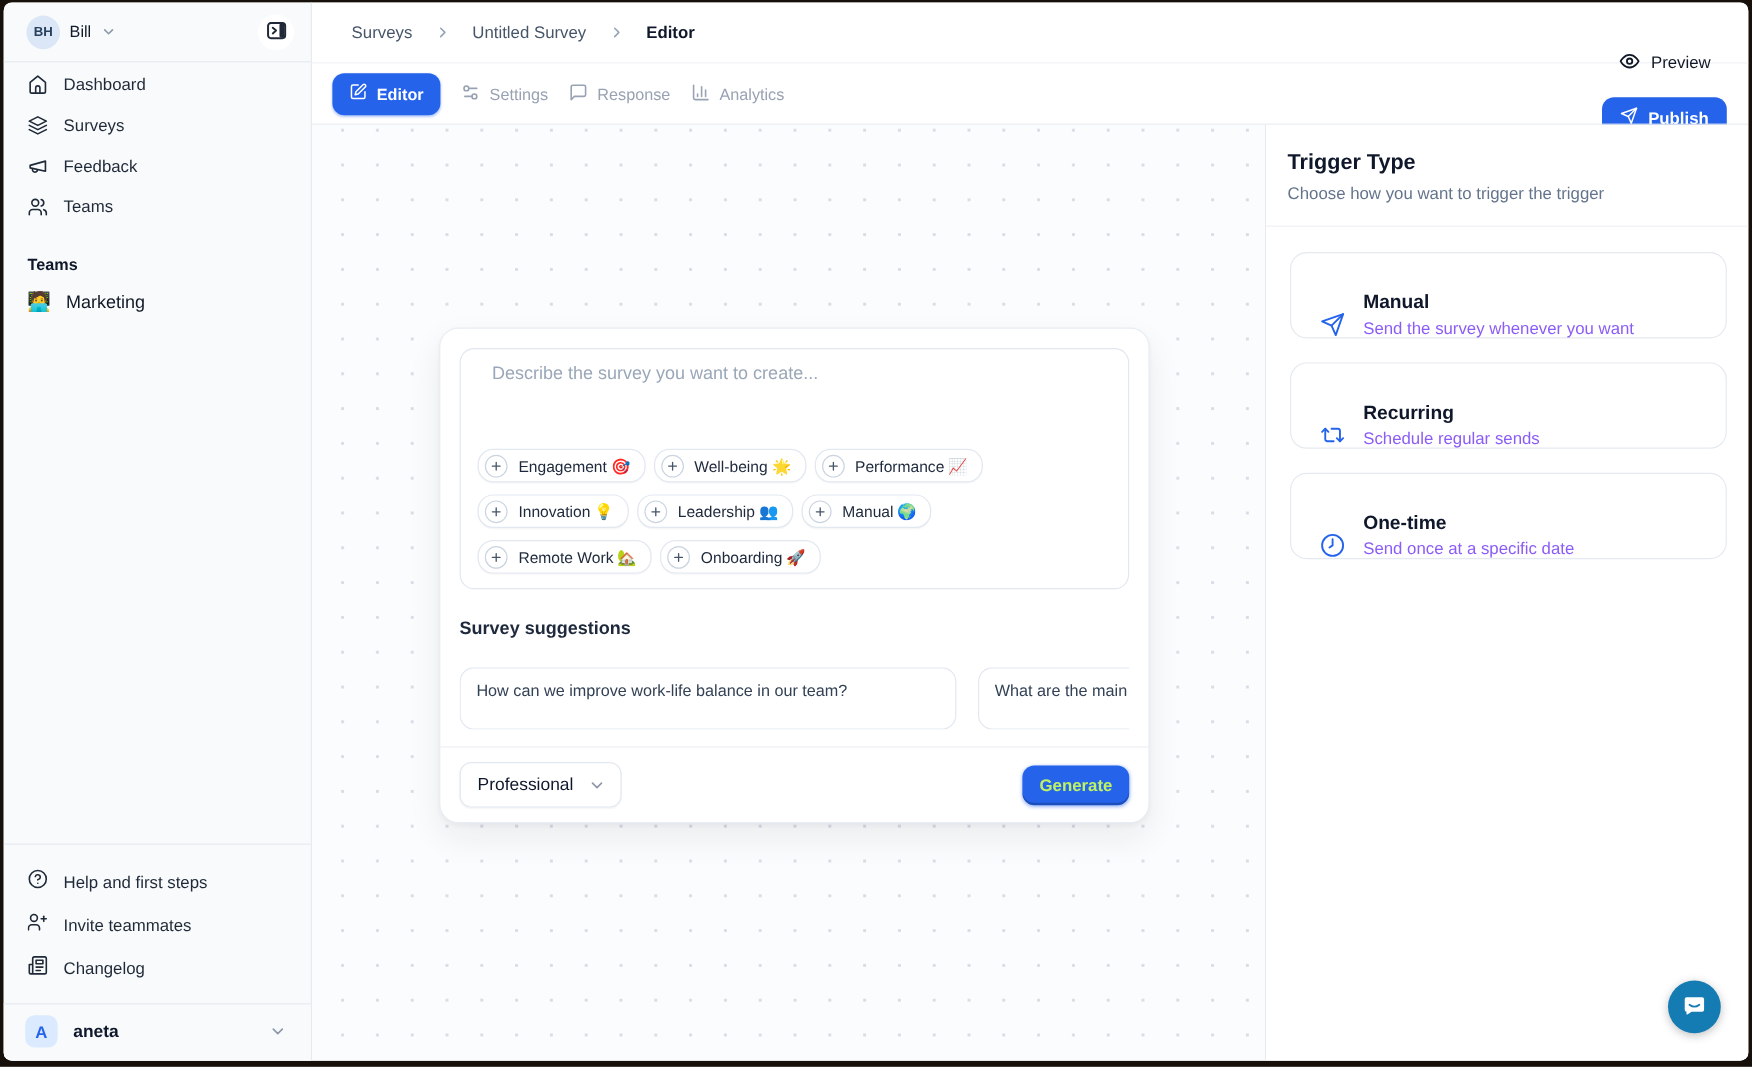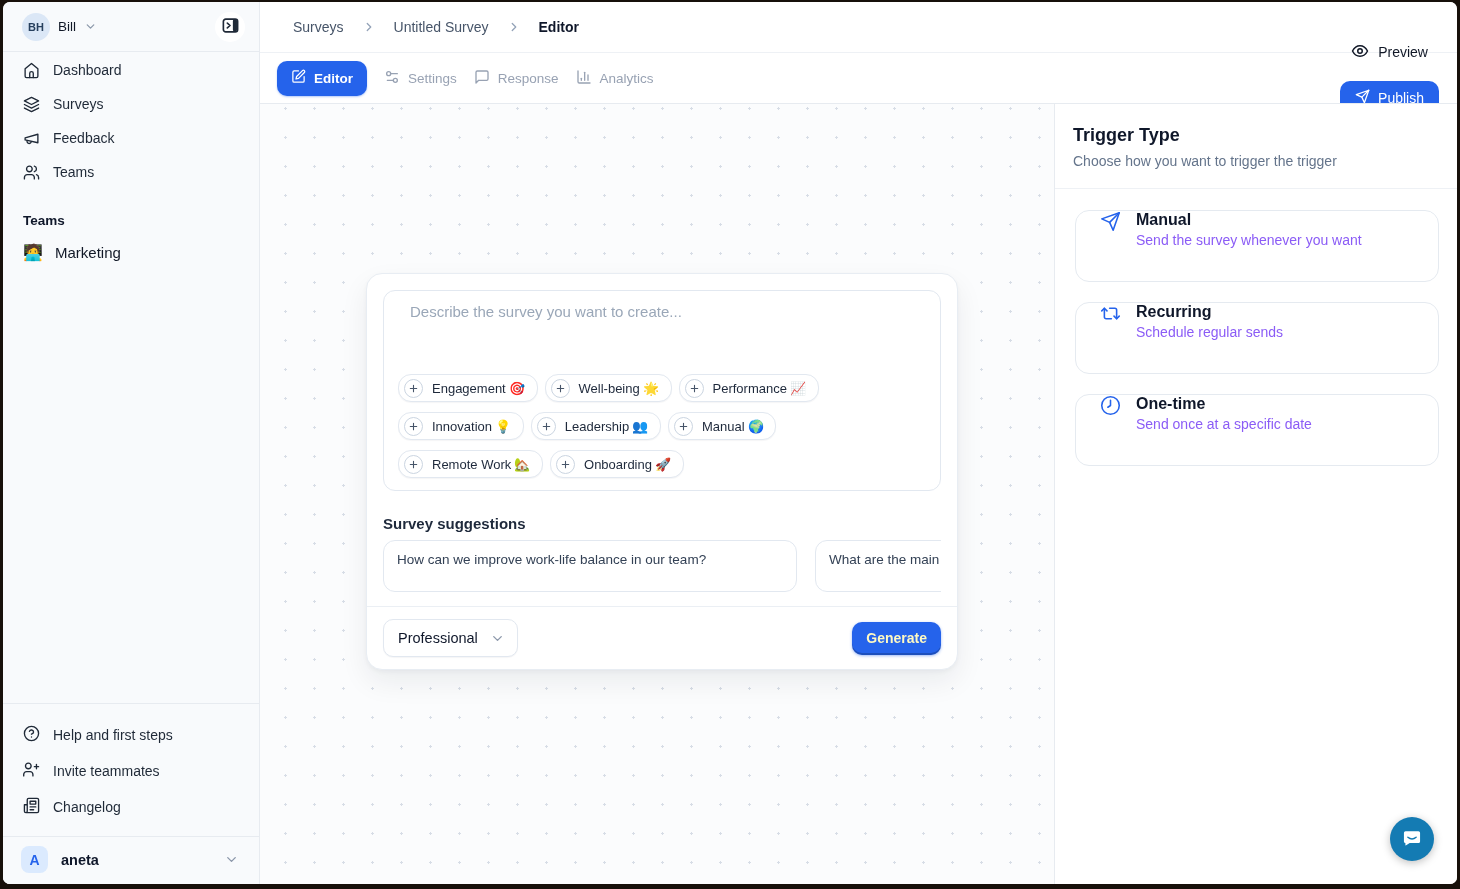--- a/index.html
+++ b/index.html
@@ -35,54 +35,54 @@
   .crumb { font-size:14px; color:#475569; cursor:pointer; }
   .crumb.current { color:#0f172a; font-weight:700; cursor:default; }
   .crumb-chev { color:#94a3b8; display:inline-flex; }
 
   .toolbar { display:flex; align-items:center; padding:0 18px 0 17px; background:#fff; }
   .tabs { display:flex; align-items:center; gap:17px; }
   .tab { display:flex; align-items:center; gap:8px; font-size:13.5px; font-weight:500; color:#98a2b3; background:none; border:none; cursor:pointer; padding:0; }
   .tab.active { background:#2563eb; color:#fff; font-weight:600; height:35px; padding:0 14px; border-radius:10px; box-shadow:0 1px 2px rgba(37,99,235,.35); }
   .toolbar-right { margin-left:auto; display:flex; align-items:center; gap:18px;flex-direction:column; }
   .preview-btn { display:flex; align-items:center; gap:9px; background:none; border:none; font-size:14px; font-weight:500; color:#111827; cursor:pointer; }
-  .publish-btn { display:flex; align-items:center; gap:8px; height:34px; padding:0 15px; background:#2563eb; color:#fff; border:none; border-radius:10px; font-size:14px; font-weight:400; cursor:pointer; box-shadow:inset 0 -2px 0 rgba(0,0,0,.14); }
+  .publish-btn { display:flex; align-items:center; gap:8px; height:34px; padding:0 15px; background:#2563eb; color:#fff; border:none; border-radius:10px; font-size:14px; font-weight:700; cursor:pointer; box-shadow:inset 0 -2px 0 rgba(0,0,0,.14); }
 
   .content { display:flex; border-top:1px solid #e7ebf0; min-height:0; }
   .canvas { flex:1; min-width:0; background-color:#fbfcfd; background-image:radial-gradient(circle, #d7dde6 1.15px, transparent 1.3px); background-size:29px 29px; background-position:11px 19px; position:relative; overflow:hidden; }
 
   
   .composer { width:592px; margin:169px 0 0 106px; background:#fff; border:1px solid #e8edf3; border-radius:16px; box-shadow:0 2px 4px rgba(16,24,40,.04), 0 12px 28px rgba(16,24,40,.07); }
   .composer-top { padding:16px 16px 0; }
   .prompt-box { border:1px solid #e2e8f0; border-radius:12px; height:201px; display:flex; flex-direction:column; padding:12px 14px 12px; background:#fff; }
   .prompt-input { border:none; outline:none; resize:none; flex:1; font-family:"Liberation Sans", sans-serif; font-size:15px; color:#0f172a; background:transparent;margin-left:12px; }
   .prompt-input::placeholder { color:#9aa7b8; }
   .chips { display:flex; flex-wrap:wrap; gap:10px 7px; }
   .chip { display:flex; align-items:center; gap:9px; height:28px; padding:0 11px 0 5px; background:#fff; border:1px solid #e2e8f0; border-radius:13px; cursor:pointer; box-shadow:0 1px 1px rgba(16,24,40,.04); }
   .chip-plus { width:19px; height:19px; border-radius:50%; border:1px solid #cbd5e1; display:flex; align-items:center; justify-content:center; color:#475569; }
   .chip-label { font-size:13px; color:#1e293b; white-space:nowrap; }
 
   .suggest-wrap { padding:24px 16px 0; }
   .suggest-title { font-size:15px; font-weight:700; color:#1e293b; }
-  .suggest-row { margin-top:8px; display:flex; gap:18px; overflow:hidden; }
+  .suggest-row { margin-top:24px; display:flex; gap:18px; overflow:hidden; }
   .suggest-card { flex:0 0 414px; height:52px; border:1px solid #e2e8f0; border-radius:12px; padding:11px 13px; background:#fff; cursor:pointer; overflow:hidden; }
   .suggest-text { font-size:13.5px; color:#334155; white-space:nowrap; }
 
   .composer-footer { margin-top:14px; border-top:1px solid #ebeff4; height:63px; display:flex; align-items:center; justify-content:space-between; padding:0 16px; }
   .tone-select { display:flex; align-items:center; gap:12px; height:38px; padding:0 12px 0 14px; background:#fff; border:1px solid #e2e8f0; border-radius:10px; cursor:pointer; box-shadow:0 1px 1px rgba(16,24,40,.04); }
   .tone-label { font-size:14.5px; color:#0f172a; }
-  .generate-btn { height:33px; padding:0 14px; background:#2563eb; color:#fef9c3; border:none; border-radius:10px; font-size:14px; font-weight:600; cursor:pointer; box-shadow:0 1px 3px rgba(37,99,235,.45), inset 0 -2px 0 rgba(0,0,0,.2); }
+  .generate-btn { height:33px; padding:0 14px; background:#2563eb; color:#bef264; border:none; border-radius:10px; font-size:14px; font-weight:600; cursor:pointer; box-shadow:0 1px 3px rgba(37,99,235,.45), inset 0 -2px 0 rgba(0,0,0,.2); }
 
   
   .rpanel { width:403px; flex:0 0 403px; background:#fff; border-left:1px solid #e7ebf0; display:flex; flex-direction:column; }
   .rpanel-head { padding:21px 18px 19px; border-bottom:1px solid #eef1f5; }
   .rpanel-title { font-size:18px; font-weight:700; color:#0f172a; }
   .rpanel-sub { margin-top:7px; font-size:14px; color:#64748b; }
   .trigger-list { padding:21px 18px 0 20px; display:flex; flex-direction:column; gap:20px; }
-  .trigger-card { display:flex; align-items:flex-start; gap:14px; height:72px; padding:0 24px; border:1px solid #e5eaf0; border-radius:14px; background:#fff; cursor:pointer; }
+  .trigger-card { display:flex; align-items:flex-end; gap:14px; height:72px; padding:0 24px; border:1px solid #e5eaf0; border-radius:14px; background:#fff; cursor:pointer; }
   .trigger-icon { flex:0 0 22px; display:flex; color:#2563eb; }
   .trigger-texts { display:flex; flex-direction:column; gap:3px; }
   .trigger-title { font-size:16px; font-weight:600; color:#0f172a; }
   .trigger-desc { font-size:14px; color:#8b5cf6; }
 
   
   .intercom { position:absolute; right:23px; bottom:23px; width:44px; height:44px; border-radius:50%; background:#147bb3; border:none; cursor:pointer; display:flex; align-items:center; justify-content:center; box-shadow:0 2px 8px rgba(0,0,0,.25); }
 </style>
 </head>
 <body>

